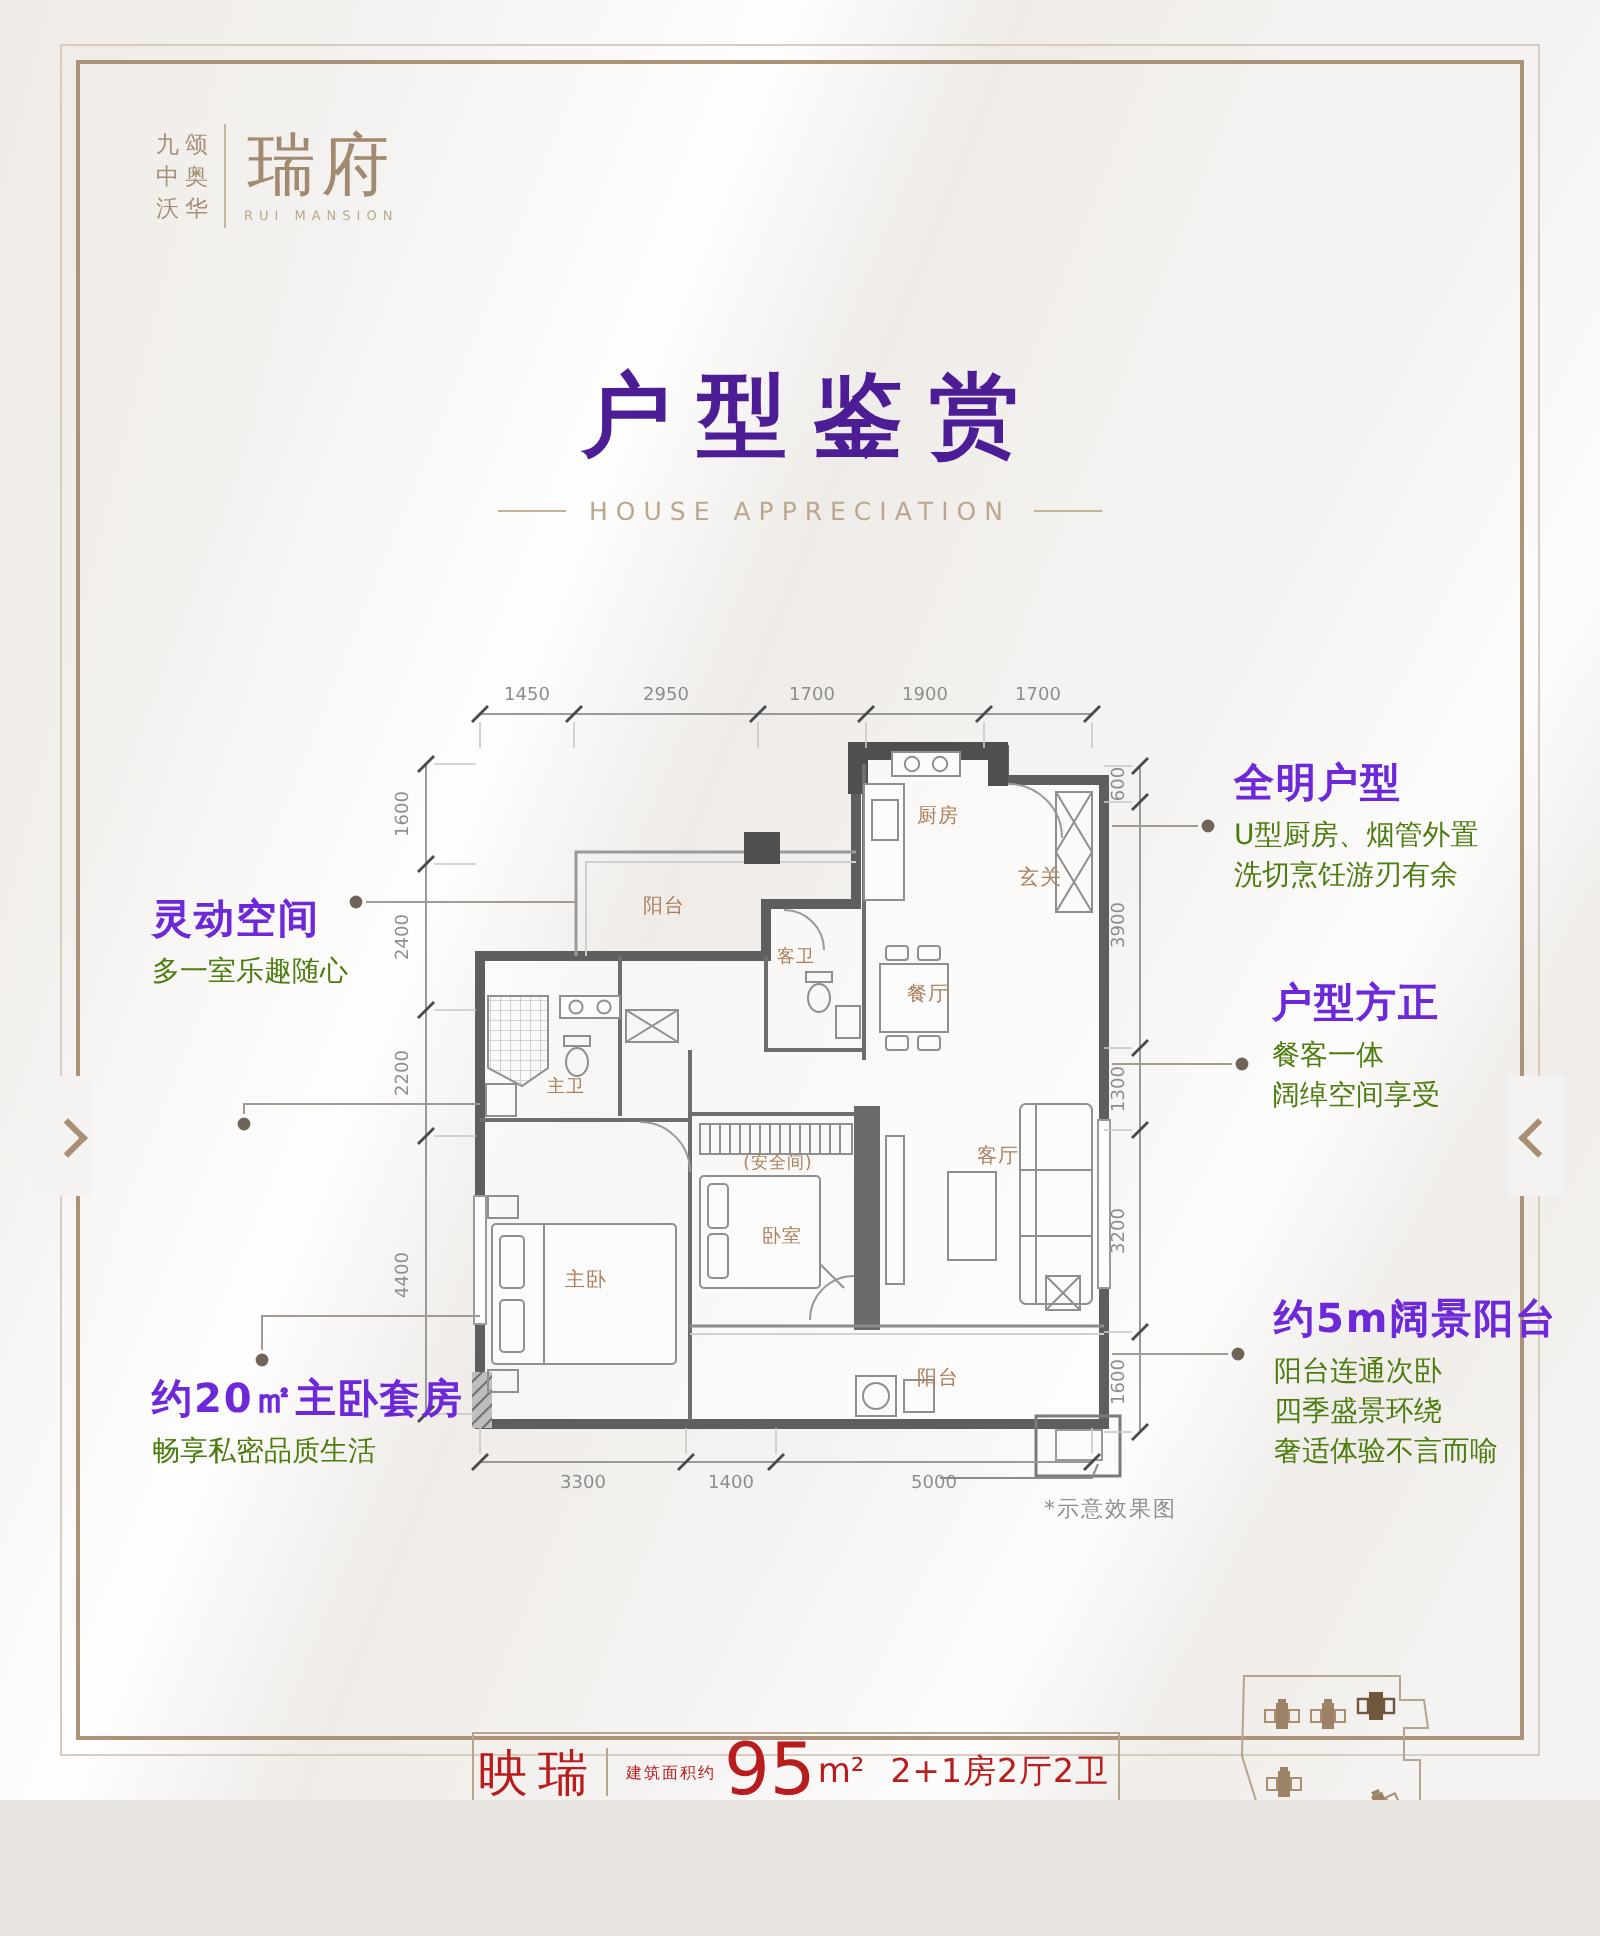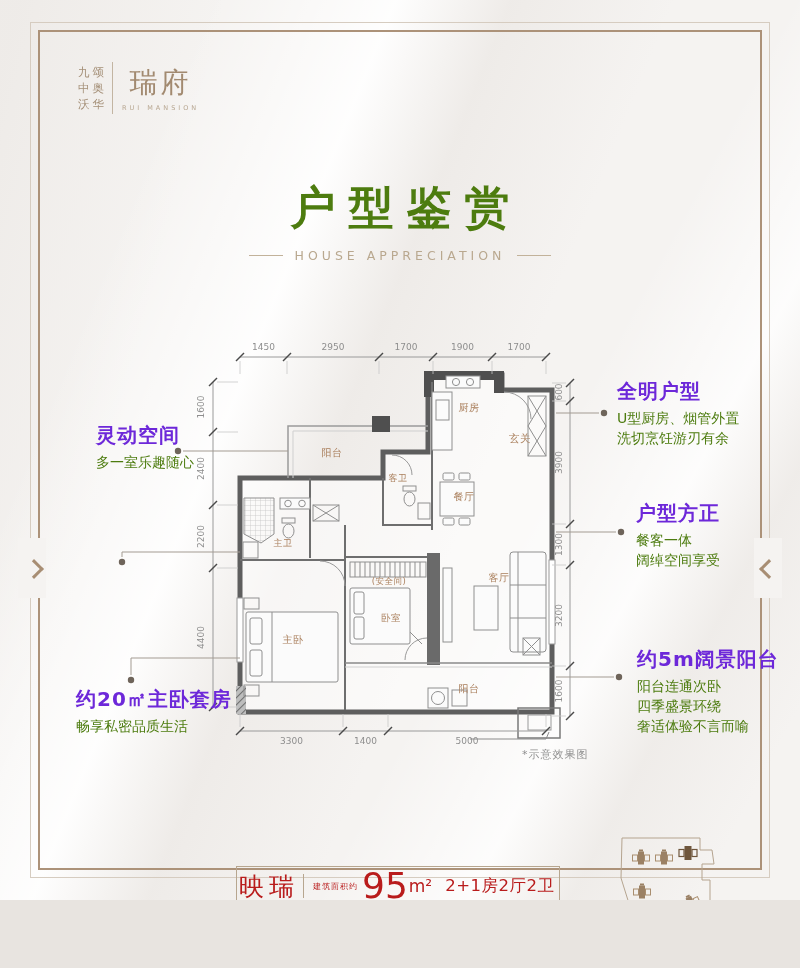--- a/index.html
+++ b/index.html
@@ -14,27 +14,27 @@
   .frame-outer{position:absolute;left:30px;right:30px;top:22px;bottom:22px;border:1px solid #d6ccc0;}
   .frame-inner{position:absolute;left:38px;right:38px;top:30px;bottom:30px;border:2px solid #ac9279;}
   .chev-patch{position:absolute;width:28px;height:60px;top:538px;background:#f5f3f1;}
   .chev{position:absolute;width:11px;height:11px;border-top:3px solid #a88e74;border-right:3px solid #a88e74;}
 
   
   .logo{position:absolute;left:78px;top:62px;display:flex;align-items:center;}
   .logo-col{display:flex;flex-direction:column;color:#a59078;font-size:11.5px;line-height:16px;letter-spacing:3px;}
   .logo-div{width:1px;height:52px;background:#c3b5a2;margin:0 9px 0 5px;}
   .logo-main{display:flex;flex-direction:column;align-items:center;}
-  .logo-name{font-family:"DejaVu Serif","Liberation Serif",serif;font-size:28px;color:#a28a70;letter-spacing:3px;line-height:36px;}
+  .logo-name{font-family:"DejaVu Serif","Liberation Serif",serif;font-size:34px;color:#a28a70;letter-spacing:3px;line-height:36px;}
   .logo-en{font-size:6.5px;letter-spacing:3px;color:#b7a690;margin-top:3px;}
 
   
   .title{position:absolute;left:0;right:0;top:178px;text-align:center;
          font-family:"DejaVu Serif","Liberation Serif",serif;
-         font-size:45px;font-weight:600;color:#4d7c0f;letter-spacing:13px;text-indent:13px;}
+         font-size:45px;font-weight:600;color:#4c1d95;letter-spacing:13px;text-indent:13px;}
   .subtitle{position:absolute;left:0;right:0;top:248px;text-align:center;
             font-size:12.5px;color:#b9a document;color:#b9a88f;letter-spacing:4px;}
   .dash{display:inline-block;width:34px;height:1px;background:#c2b29a;vertical-align:4px;margin:0 12px;}
 
   
   .co{position:absolute;}
   .co .h{color:#6d28d9;font-size:20px;font-weight:700;letter-spacing:1px;line-height:22px;}
   .co .p{color:#4d7c0f;font-size:14px;line-height:20px;margin-top:6px;}
 
   
@@ -314,34 +314,34 @@
       <use href="#bldg" transform="translate(650,917) rotate(-25)"></use>
       <use href="#bldg" transform="translate(670,911) rotate(-25)"></use>
       <use href="#bldg" transform="translate(691,903) rotate(-25)"></use>
       <g>
         <path d="M708,910 V936 M695,923 H721 M699,914 l18,18 M717,914 l-18,18" stroke="#a99478" stroke-width="0.8" fill="none"></path>
         <polygon points="708,915 712,923 708,931 704,923" fill="#8a7a66"></polygon>
       </g>
     </g>
   </svg>
 
-  <div class="co" style="left:76px;top:424px;margin-left:20px;">
+  <div class="co" style="left:76px;top:448px;">
     <div class="h">灵动空间</div>
     <div class="p">多一室乐趣随心</div>
   </div>
   <div class="co" style="left:76px;top:688px;">
     <div class="h">约20㎡主卧套房</div>
     <div class="p">畅享私密品质生活</div>
   </div>
   <div class="co" style="left:617px;top:380px;width:150px;">
     <div class="h">全明户型</div>
     <div class="p">U型厨房、烟管外置</div>
     <div class="p" style="margin-top:0;">洗切烹饪游刃有余</div>
   </div>
-  <div class="co" style="left:636px;top:502px;width:140px;">
+  <div class="co" style="left:636px;top:490px;width:140px;">
     <div class="h">户型方正</div>
     <div class="p">餐客一体</div>
     <div class="p" style="margin-top:0;">阔绰空间享受</div>
   </div>
   <div class="co" style="left:637px;top:648px;width:150px;">
     <div class="h">约5m阔景阳台</div>
     <div class="p">阳台连通次卧</div>
     <div class="p" style="margin-top:0;">四季盛景环绕</div>
     <div class="p" style="margin-top:0;">奢适体验不言而喻</div>
   </div>

